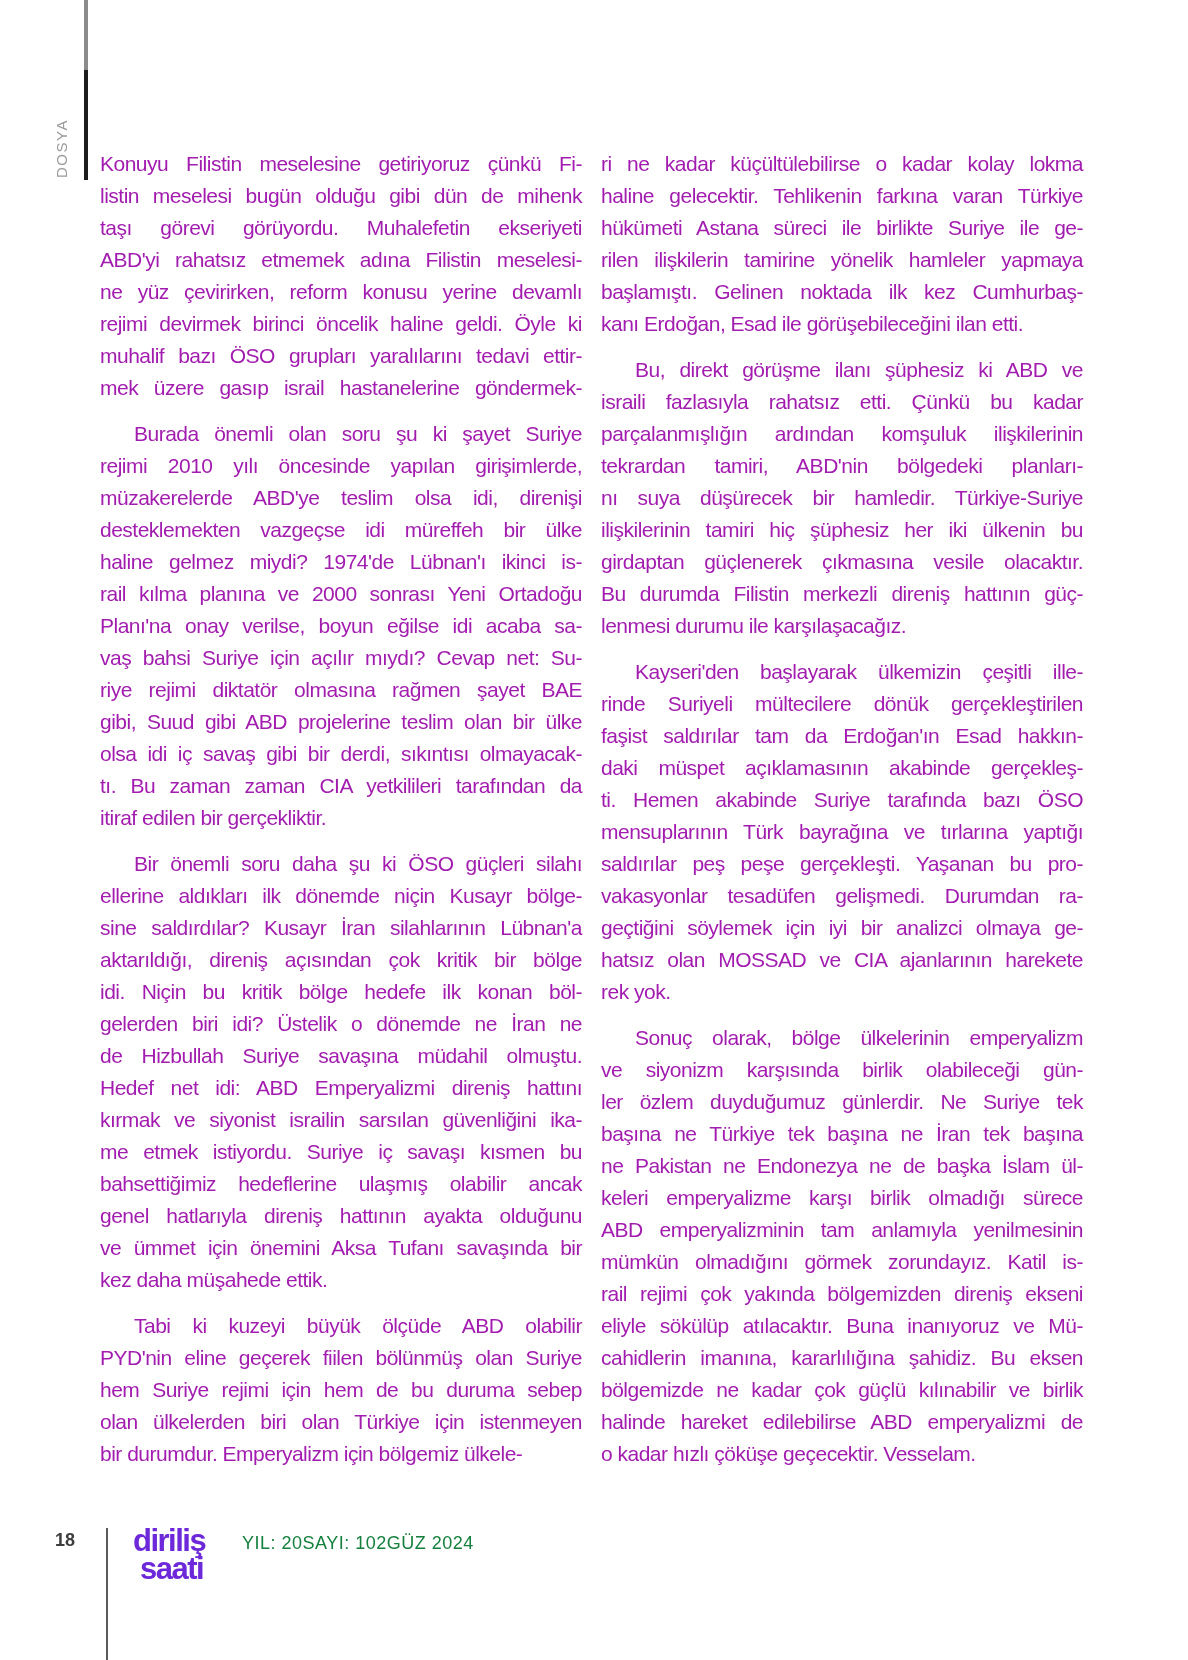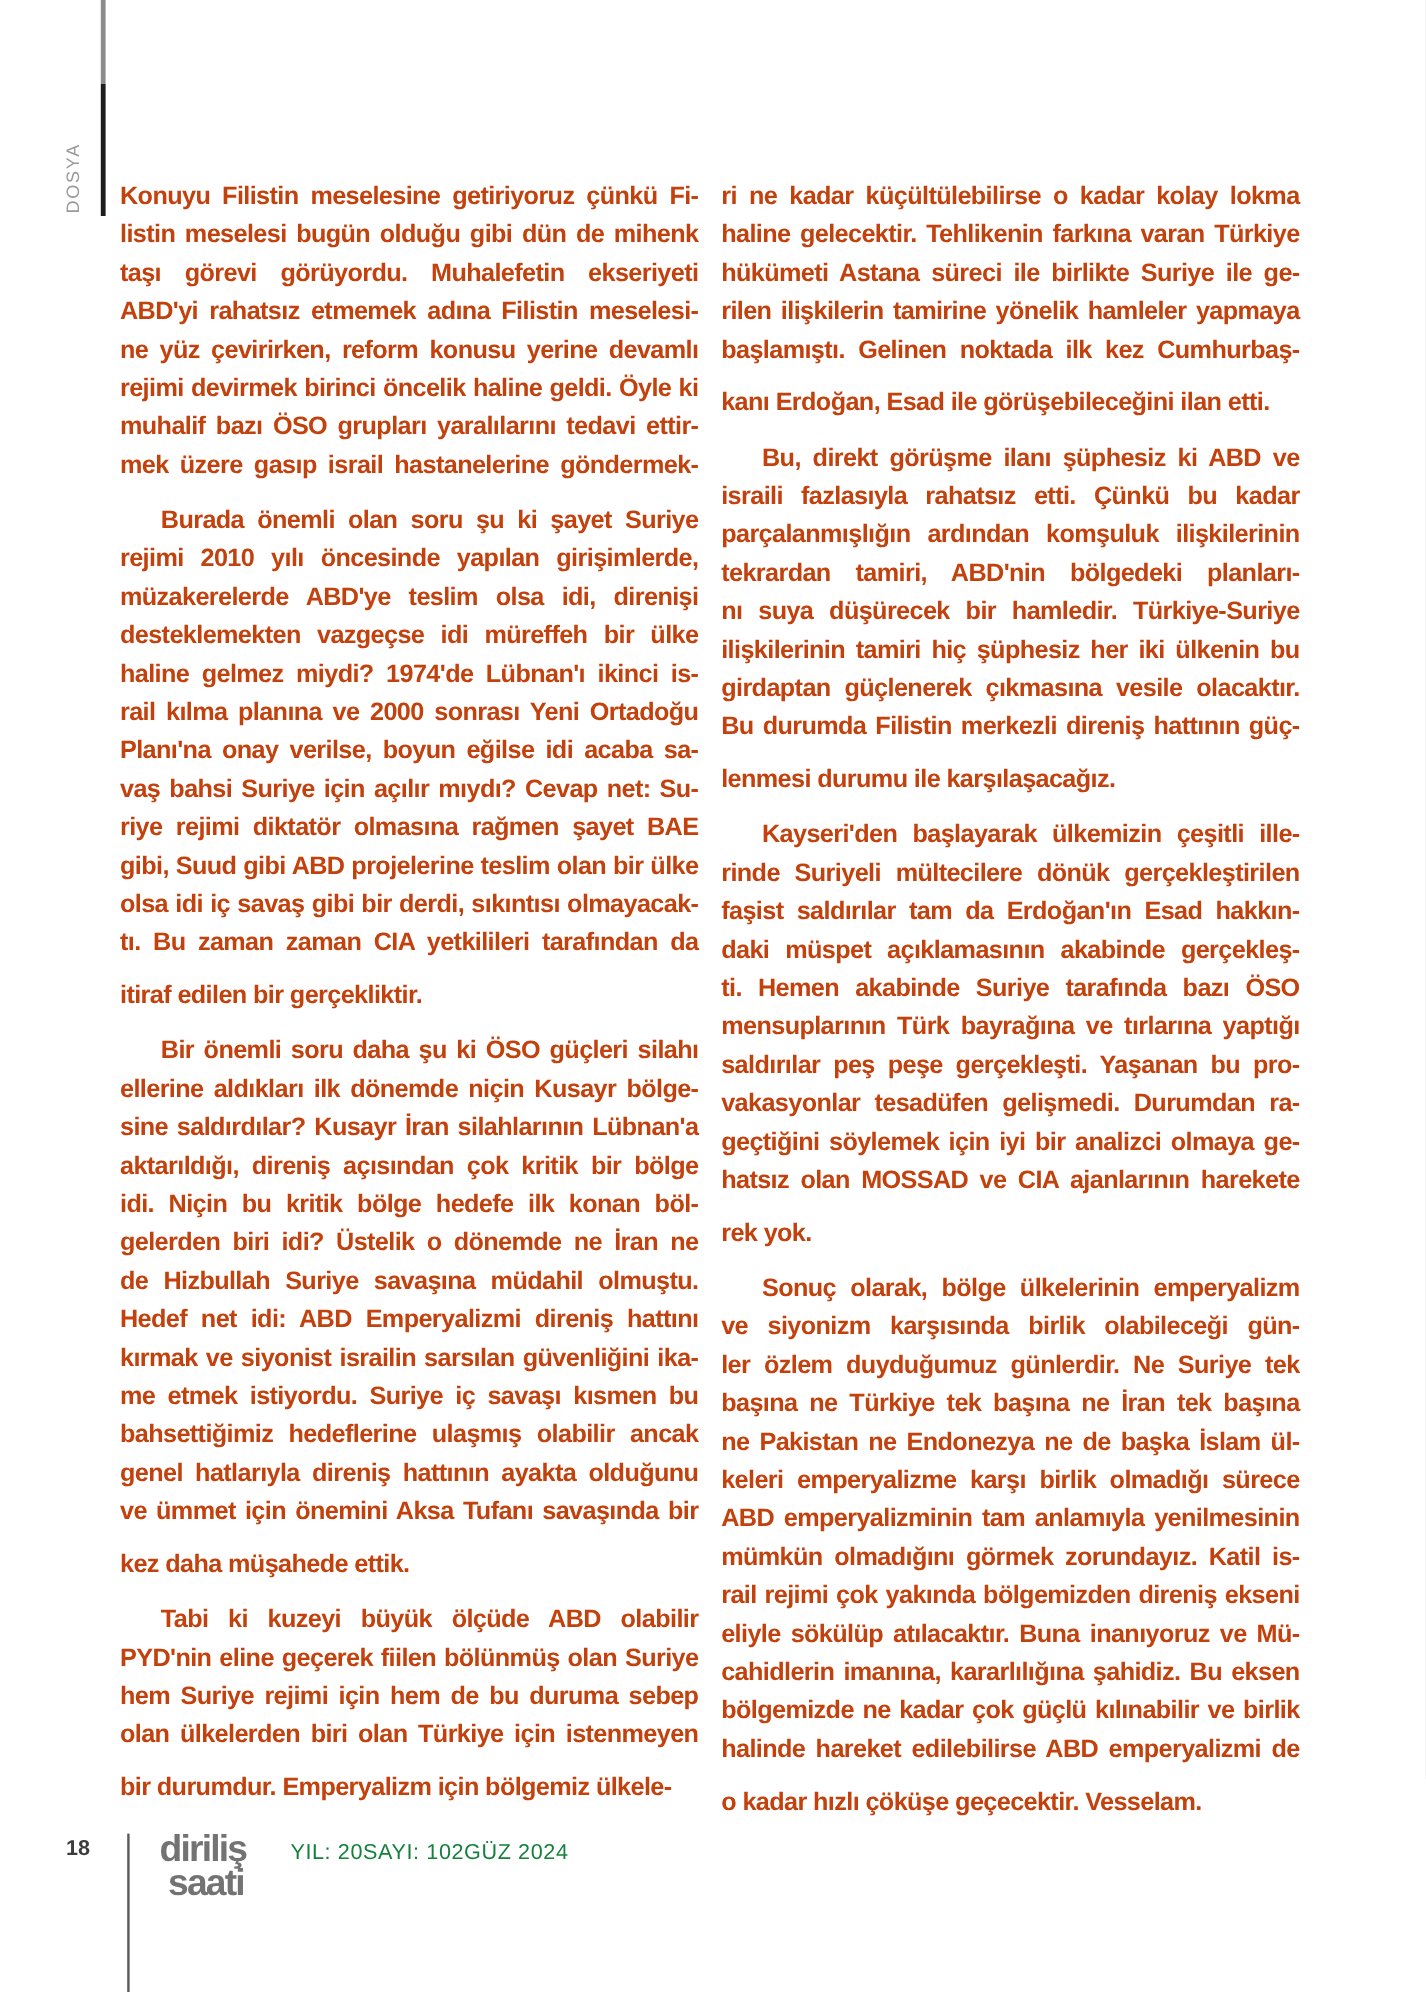--- a/index.html
+++ b/index.html
@@ -31,50 +31,50 @@
 
   
   .article {
     position: absolute;
     left: 100px; top: 148px;
     width: 983px;
     display: flex;
     column-gap: 19px;
   }
   .col { width: 482px; }
-  .para { margin: 0 0 14px 0; color: #c2410c; font-weight: bold; }
+  .para { margin: 0 0 14px 0; color: #a21caf; }
   .para:last-child { margin-bottom: 0; }
   .line {
     font-size: 21px;
     letter-spacing: -0.5px;
     line-height: 32px;
     text-align: justify;
     text-align-last: justify;
   }
-  .line.last { text-align-last: left; margin-top: 12px; }
+  .line.last { text-align-last: left; }
   .line.indent { text-indent: 34px; }
 
   
   .footer-pagenum {
     position: absolute;
     left: 55px; top: 1530px;
     font-size: 18px;
     font-weight: bold;
     color: #3d3d3d;
   }
   .footer-divider {
     position: absolute;
     left: 106px; top: 1528px;
     width: 2px; height: 132px;
     background: #5a5a5a;
   }
   .footer-logo {
     position: absolute;
     left: 133px; top: 1527px;
-    color: #737373;
+    color: #6d28d9;
     font-weight: bold;
     font-size: 31px;
     letter-spacing: -1.5px;
     line-height: 28px;
   }
   .footer-logo .logo-line2 { margin-left: 7px; }
   .footer-issue {
     position: absolute;
     left: 242px; top: 1533px;
     display: flex;

